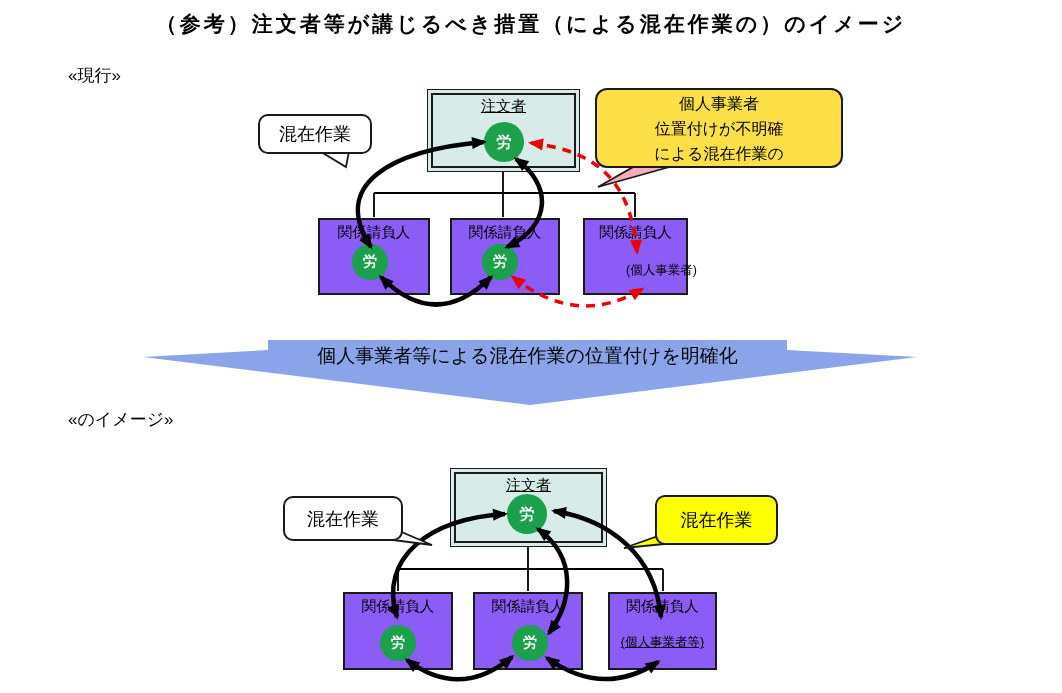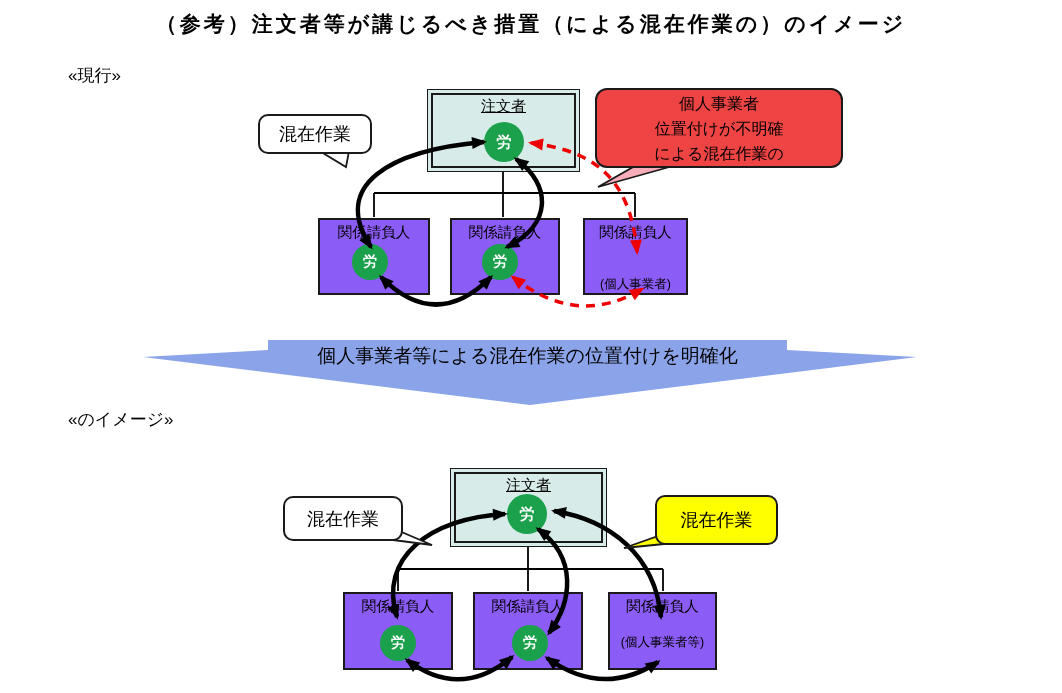--- a/index.html
+++ b/index.html
@@ -16,21 +16,21 @@
 
   .orderer-outer { background:#d7ebe9; border:1.5px solid #1a1a1a; padding:3px; z-index:10; }
   .orderer-inner { position:relative; width:100%; height:100%; border:2px solid #1a1a1a; background:#d7ebe9; box-sizing:border-box; }
   .orderer-inner .boxlabel { position:absolute; left:0; top:2px; width:100%; text-align:center; font-size:15px;text-decoration:underline; }
 
   .worker { border-radius:50%; background:#1ba04c; color:#fff; font-weight:bold; display:flex; align-items:center; justify-content:center; z-index:15; }
   .worker.big { font-size:15px; }
   .worker.small { font-size:14px; }
 
   .bubble { background:#fff; border:2px solid #1a1a1a; border-radius:10px; display:flex; align-items:center; justify-content:center; font-size:18px; z-index:30; }
-  .callout-pink { background:#ef4444; border:2px solid #1a1a1a; border-radius:12px; display:flex; flex-direction:column; align-items:center; justify-content:center; font-size:16px; line-height:25px; z-index:30; }
+  .callout-pink { background:#fde047; border:2px solid #1a1a1a; border-radius:12px; display:flex; flex-direction:column; align-items:center; justify-content:center; font-size:16px; line-height:25px; z-index:30; }
   .callout-yellow { background:#ffff00; border:2px solid #1a1a1a; border-radius:10px; display:flex; align-items:center; justify-content:center; font-size:18px; z-index:30; }
 
   .banner-text { left:268px; top:343px; width:519px; text-align:center; font-size:19px; z-index:21;font-family:Liberation Mono, monospace; }
 
   #overlay { position:absolute; left:0; top:0; z-index:20; pointer-events:none; }
 </style>
 </head>
 <body>
 
 <div id="stage">
@@ -67,21 +67,21 @@
 
   <div class="c tealbox" style="left:450px; top:218px; width:110px; height:77px;">
     <div class="boxlabel">関係請負人</div>
   </div>
   <div class="c worker small" style="left:482px; top:244px; width:36px; height:36px;">
     <span>労</span>
   </div>
 
   <div class="c tealbox" style="left:583px; top:218px; width:105px; height:77px;">
     <div class="boxlabel">関係請負人</div>
-    <div class="boxsub" style="top:56px;">(個人事業者)</div>
+    <div class="boxsub" style="top:42px;padding-left:26px;">(個人事業者)</div>
   </div>
 
   <div class="c banner-text">個人事業者等による混在作業の位置付けを明確化</div>
 
   <div class="c seclabel" style="left:68px; top:408px;">«のイメージ»</div>
 
   <div class="c bubble" style="left:283px; top:496px; width:120px; height:45px;">
     <span>混在作業</span>
   </div>
 
@@ -107,21 +107,21 @@
 
   <div class="c tealbox" style="left:473px; top:592px; width:110px; height:78px;">
     <div class="boxlabel">関係請負人</div>
   </div>
   <div class="c worker small" style="left:512px; top:625px; width:36px; height:36px;">
     <span>労</span>
   </div>
 
   <div class="c tealbox" style="left:608px; top:592px; width:109px; height:78px;">
     <div class="boxlabel">関係請負人</div>
-    <div class="boxsub" style="top:40px;">(個人事業者等)</div>
+    <div class="boxsub" style="top:40px;text-decoration:underline;">(個人事業者等)</div>
   </div>
 
   <svg id="overlay" width="1062" height="693" viewBox="0 0 1062 693">
     <defs>
       <marker id="ab" markerUnits="userSpaceOnUse" markerWidth="18" markerHeight="16" refX="13" refY="7" orient="auto-start-reverse">
         <path d="M1,1 L16,7 L1,13 Z" fill="#000"></path>
       </marker>
       <marker id="ar" markerUnits="userSpaceOnUse" markerWidth="18" markerHeight="16" refX="13" refY="7" orient="auto-start-reverse">
         <path d="M1,1 L16,7 L1,13 Z" fill="#ee0000"></path>
       </marker>

